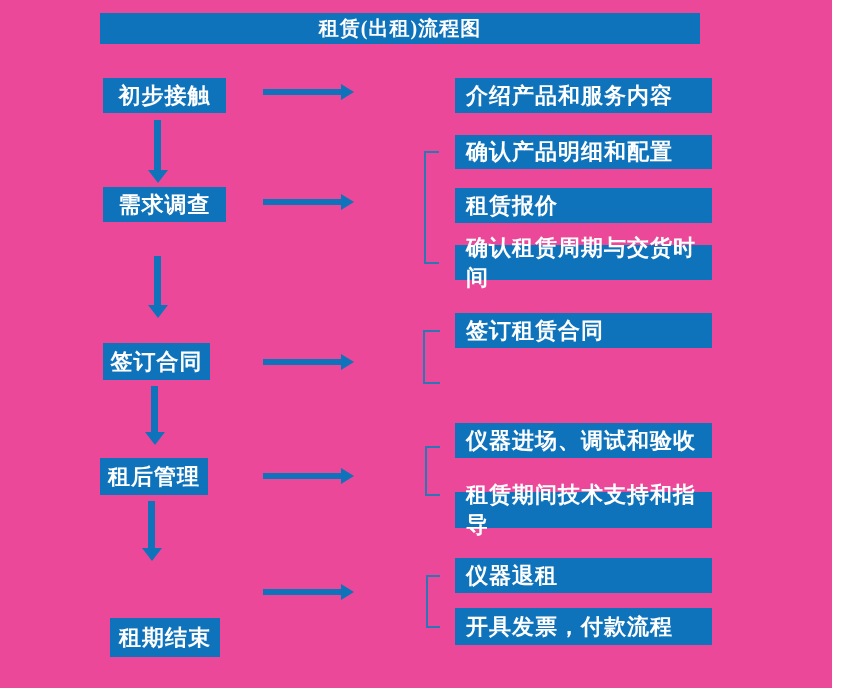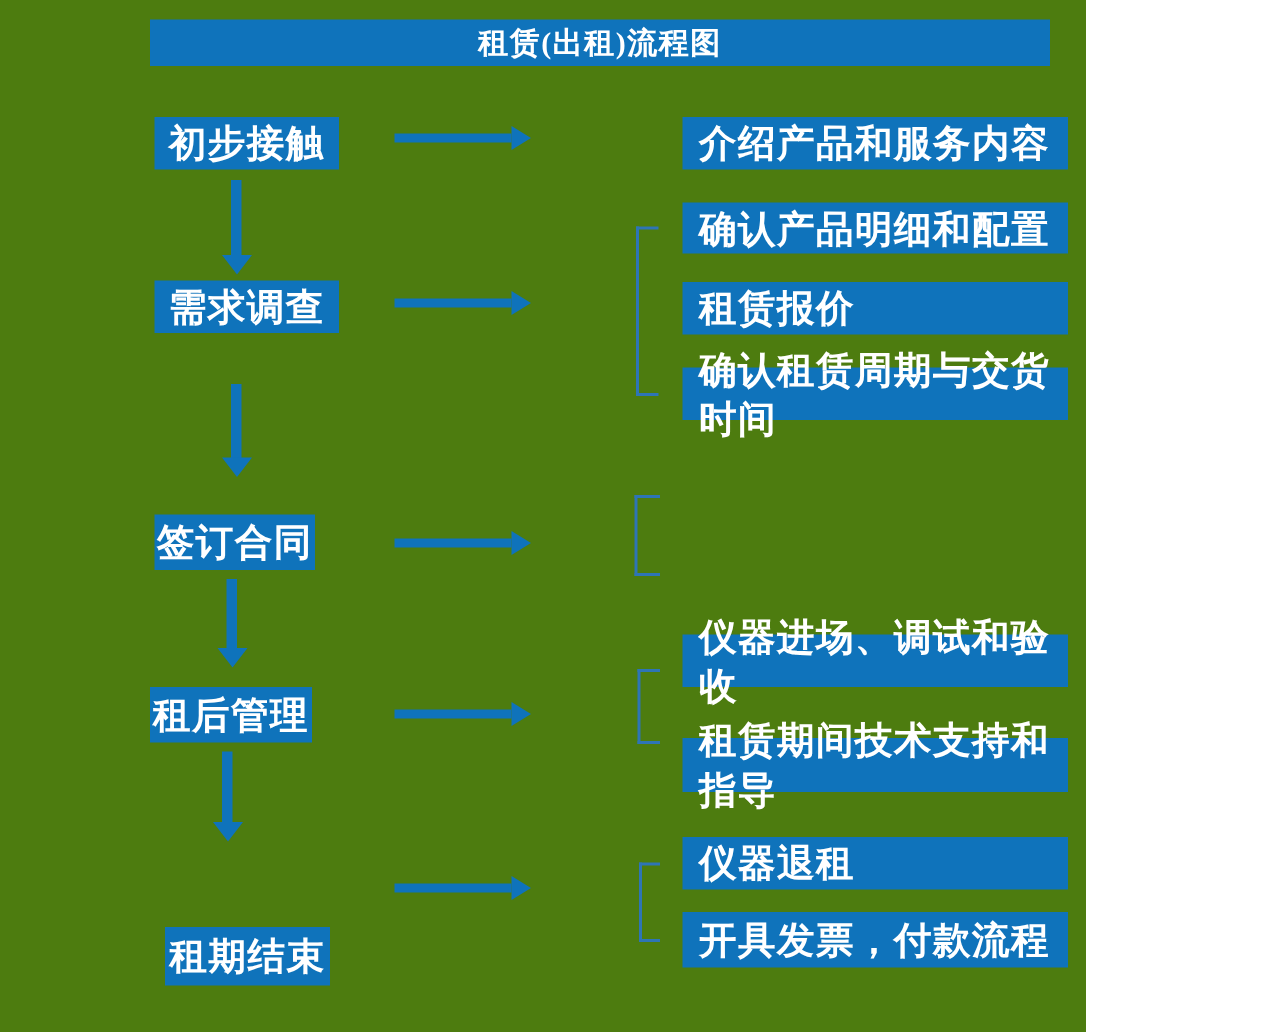--- a/index.html
+++ b/index.html
@@ -1,29 +1,28 @@
 <!DOCTYPE html>
 <html><head>
 <meta charset="utf-8">
 <style>
   html,body{margin:0;padding:0;background:#ffffff;}
   .stage{
     position:relative;
-    width:688px;height:688px;
-    background:#4d7c0f;
+    width:832px;height:688px;
+    background:#ec4899;
     font-family:"Liberation Serif","DejaVu Serif",serif;
     overflow:hidden;
-    padding-left:36px;
   }
   .box{
     position:absolute;
     background:#0f73bb;
     color:#ffffff;
     font-weight:bold;
-    font-size:25px;
+    font-size:22px;
     display:flex;
     align-items:center;
     box-sizing:border-box;
     letter-spacing:1px;
   }
   .title-bar{
     left:100px;top:13px;width:600px;height:31px;
     justify-content:center;
     font-size:20px;
   }
@@ -115,18 +114,19 @@
 
   <div class="bracket" style="left:424px;top:151px;width:15px;height:113px;"></div>
   <div class="bracket" style="left:423px;top:330px;width:17px;height:54px;"></div>
   <div class="bracket" style="left:425px;top:446px;width:15px;height:50px;"></div>
   <div class="bracket" style="left:426px;top:575px;width:14px;height:53px;"></div>
 
   <div class="box detail" style="left:443px;top:78px;width:257px;height:35px;">介绍产品和服务内容</div>
   <div class="box detail" style="left:443px;top:135px;width:257px;height:34px;">确认产品明细和配置</div>
   <div class="box detail" style="left:443px;top:188px;width:257px;height:35px;">租赁报价</div>
   <div class="box detail" style="left:443px;top:245px;width:257px;height:35px;">确认租赁周期与交货时间</div>
+  <div class="box detail" style="left:443px;top:313px;width:257px;height:35px;">签订租赁合同</div>
   <div class="box detail" style="left:443px;top:423px;width:257px;height:35px;">仪器进场、调试和验收</div>
   <div class="box detail" style="left:443px;top:492px;width:257px;height:36px;">租赁期间技术支持和指导</div>
   <div class="box detail" style="left:443px;top:558px;width:257px;height:35px;">仪器退租</div>
   <div class="box detail" style="left:443px;top:608px;width:257px;height:37px;">开具发票，付款流程</div>
 
 </div>
 
 </body></html>

